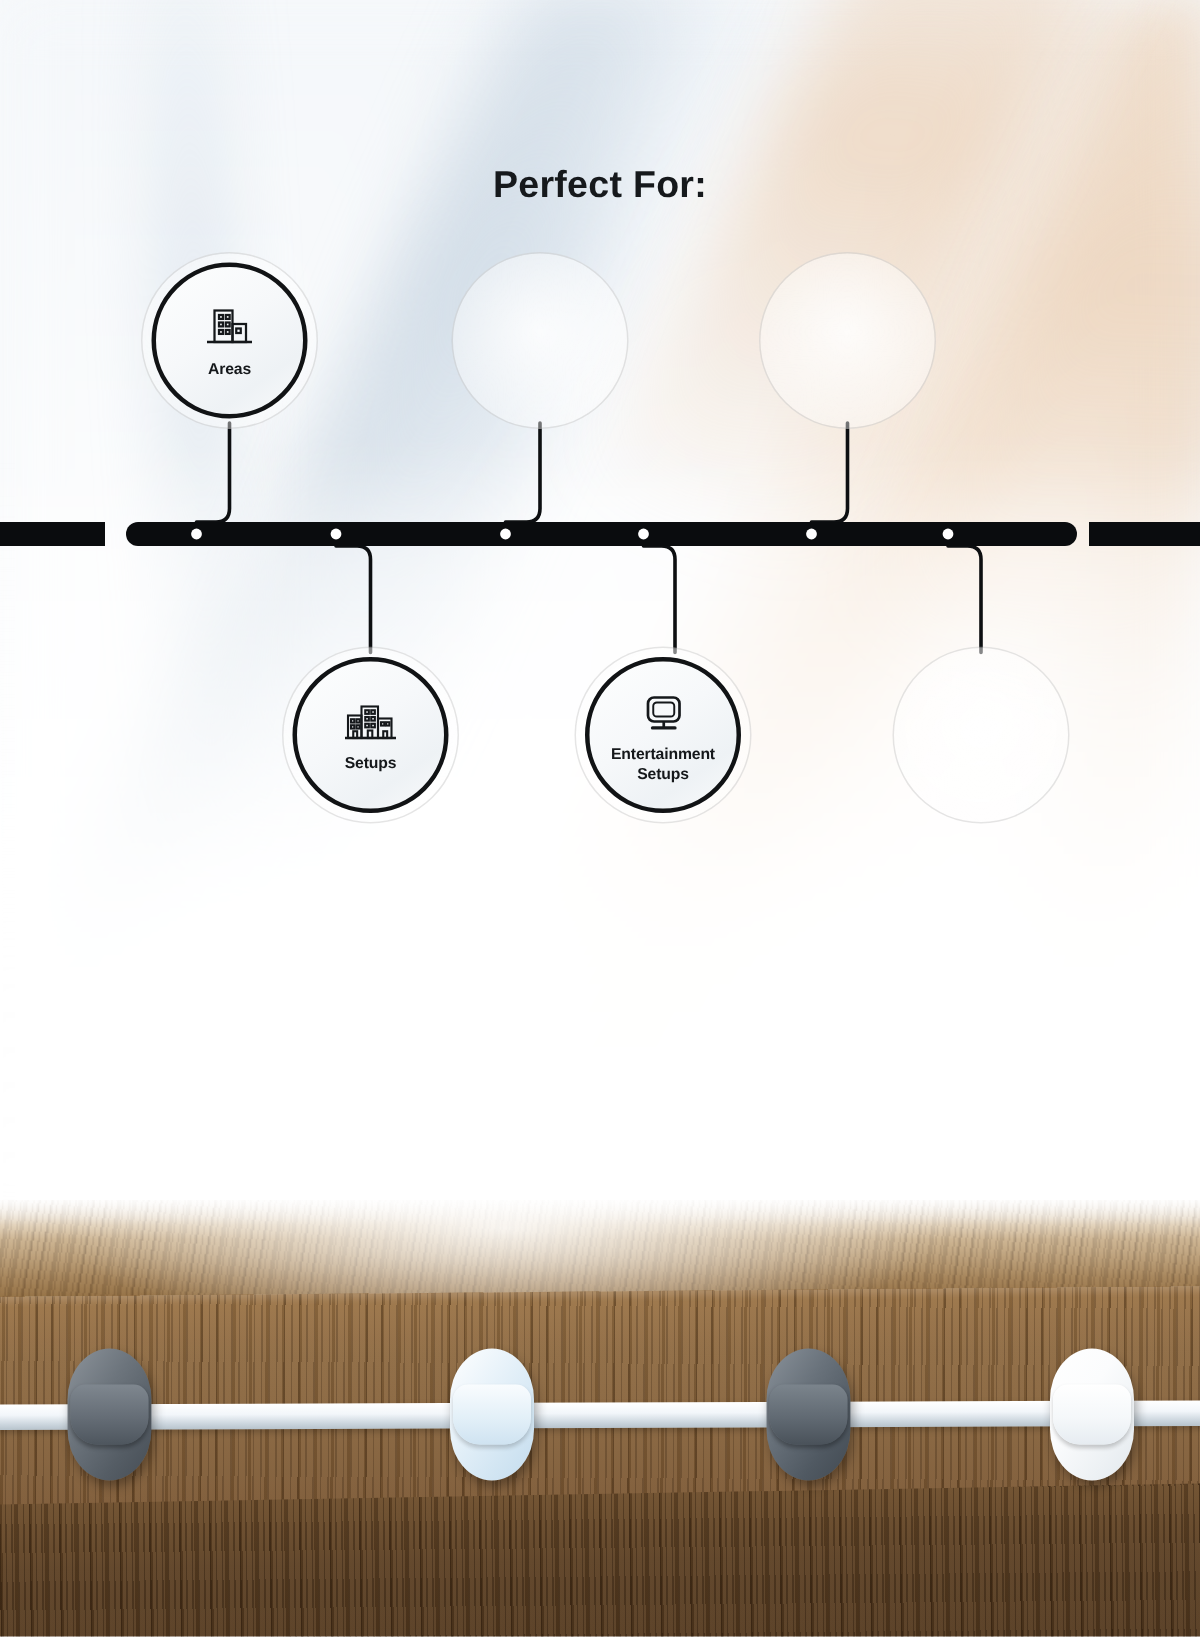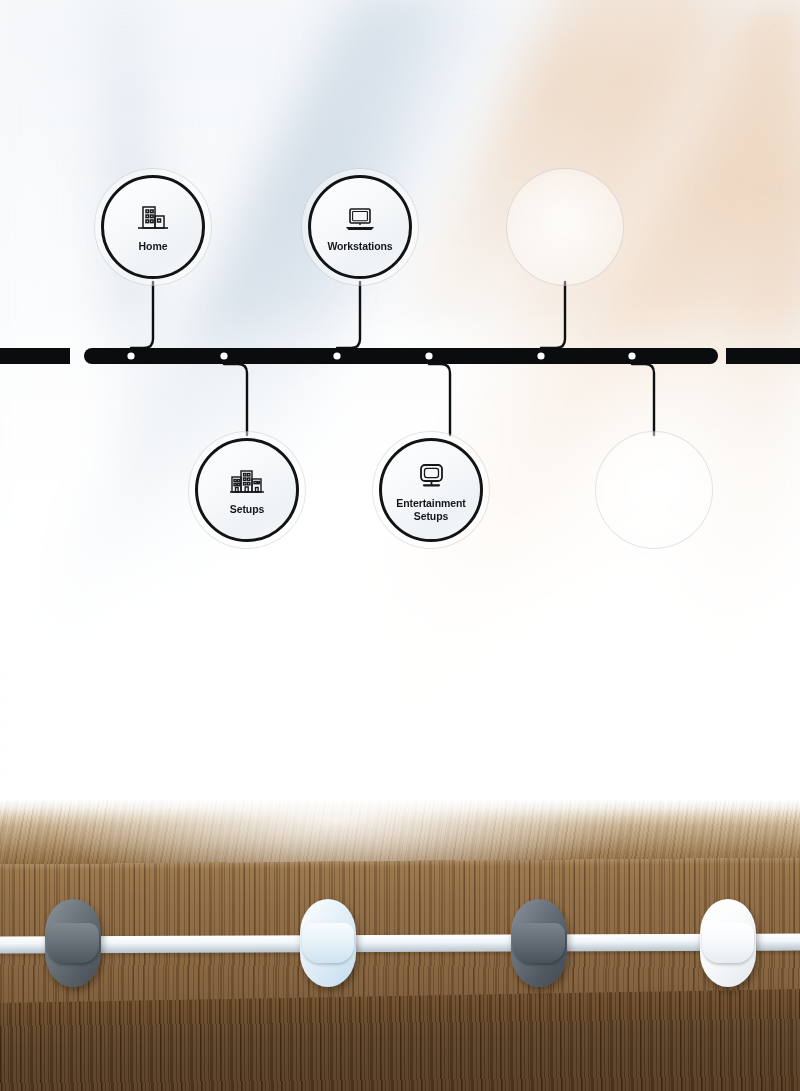--- a/index.html
+++ b/index.html
@@ -259,20 +259,21 @@
 
 <div id="stage">
 
   <div class="bg-base"></div>
   <div class="bg-streak streak-blue-a"></div>
   <div class="bg-streak streak-blue-b"></div>
   <div class="bg-streak streak-warm-a"></div>
   <div class="bg-streak streak-warm-b"></div>
   <div class="bg-streak streak-white-wash"></div>
 
+  <div class="title">Perfect For:</div>
 
   <svg class="diagram-svg" viewBox="0 0 800 620">
     <g id="connector-lines" fill="none" stroke="#0d0f11" stroke-width="2.4" stroke-linecap="round">
         <path d="M 153 282 V 339 Q 153 348 144 348 H 131"></path>
         <path d="M 360 282 V 339 Q 360 348 351 348 H 337"></path>
         <path d="M 565 282 V 339 Q 565 348 556 348 H 541"></path>
         <path d="M 247 435 V 373 Q 247 364 238 364 H 224"></path>
         <path d="M 450 435 V 373 Q 450 364 441 364 H 429"></path>
         <path d="M 654 435 V 373 Q 654 364 645 364 H 632"></path>
       </g>
@@ -302,36 +303,25 @@
       <rect x="10" y="6" width="2.6" height="2.6"></rect>
               <rect x="14.5" y="6" width="2.6" height="2.6"></rect>
       <rect x="10" y="11" width="2.6" height="2.6"></rect>
               <rect x="14.5" y="11" width="2.6" height="2.6"></rect>
       <rect x="10" y="16" width="2.6" height="2.6"></rect>
               <rect x="14.5" y="16" width="2.6" height="2.6"></rect>
       <rect x="21.5" y="15" width="3" height="3"></rect>
       <line x1="2" y1="24" x2="32" y2="24" stroke-width="1.6"></line>
     </svg>
           </div>
-          <div class="label">Home</div>
+          <div class="label">Areas</div>
         </div>
       </div>
       <div class="node" style="left: 301px; top: 168px;">
         <div class="halo"></div>
-        <div class="disc">
-          <div class="icon-wrap">
-            <svg width="34" height="28" viewBox="0 0 34 28" fill="none" stroke="#15181b" stroke-width="1.6">
-      <rect x="7" y="4" width="20" height="14" rx="1.2"></rect>
-      <rect x="9.6" y="6.5" width="14.8" height="9.2" rx="0.6" stroke-width="1.1"></rect>
-      <line x1="17" y1="18" x2="17" y2="20" stroke-width="1.4"></line>
-      <path d="M3 22 h28 l-2.5 3 h-23 z" fill="#15181b" stroke="none"></path>
-    </svg>
-          </div>
-          <div class="label">Workstations</div>
-        </div>
       </div>
       <div class="node" style="left: 506px; top: 168px;">
         <div class="halo"></div>
       </div>
       <div class="node" style="left: 188px; top: 431px;">
         <div class="halo"></div>
         <div class="disc">
           <div class="icon-wrap">
             <svg width="36" height="30" viewBox="0 0 36 30" fill="none" stroke="#15181b" stroke-width="1.4">
       <rect x="3" y="10" width="9" height="15"></rect>
@@ -351,21 +341,21 @@
               <rect x="28.4" y="14.5" width="2.2" height="2.2"></rect>
       <rect x="6.5" y="20.5" width="2.6" height="4.5"></rect>
       <rect x="16.2" y="20" width="3" height="5"></rect>
       <rect x="26.5" y="20.5" width="2.6" height="4.5"></rect>
       <line x1="1" y1="25" x2="35" y2="25" stroke-width="1.6"></line>
     </svg>
           </div>
           <div class="label">Setups</div>
         </div>
       </div>
-      <div class="node" style="left: 372px; top: 431px;">
+      <div class="node" style="left: 383px; top: 431px;">
         <div class="halo"></div>
         <div class="disc">
           <div class="icon-wrap">
             <svg width="32" height="30" viewBox="0 0 32 30" fill="none" stroke="#15181b" stroke-width="1.8">
       <rect x="6" y="4" width="21" height="16" rx="4"></rect>
       <rect x="9.5" y="7.3" width="14" height="9.4" rx="2.4" stroke-width="1.3"></rect>
       <line x1="16.5" y1="20" x2="16.5" y2="24" stroke-width="1.8"></line>
       <line x1="9" y1="24.3" x2="24" y2="24.3" stroke-width="2.2" stroke-linecap="round"></line>
     </svg>
           </div>

